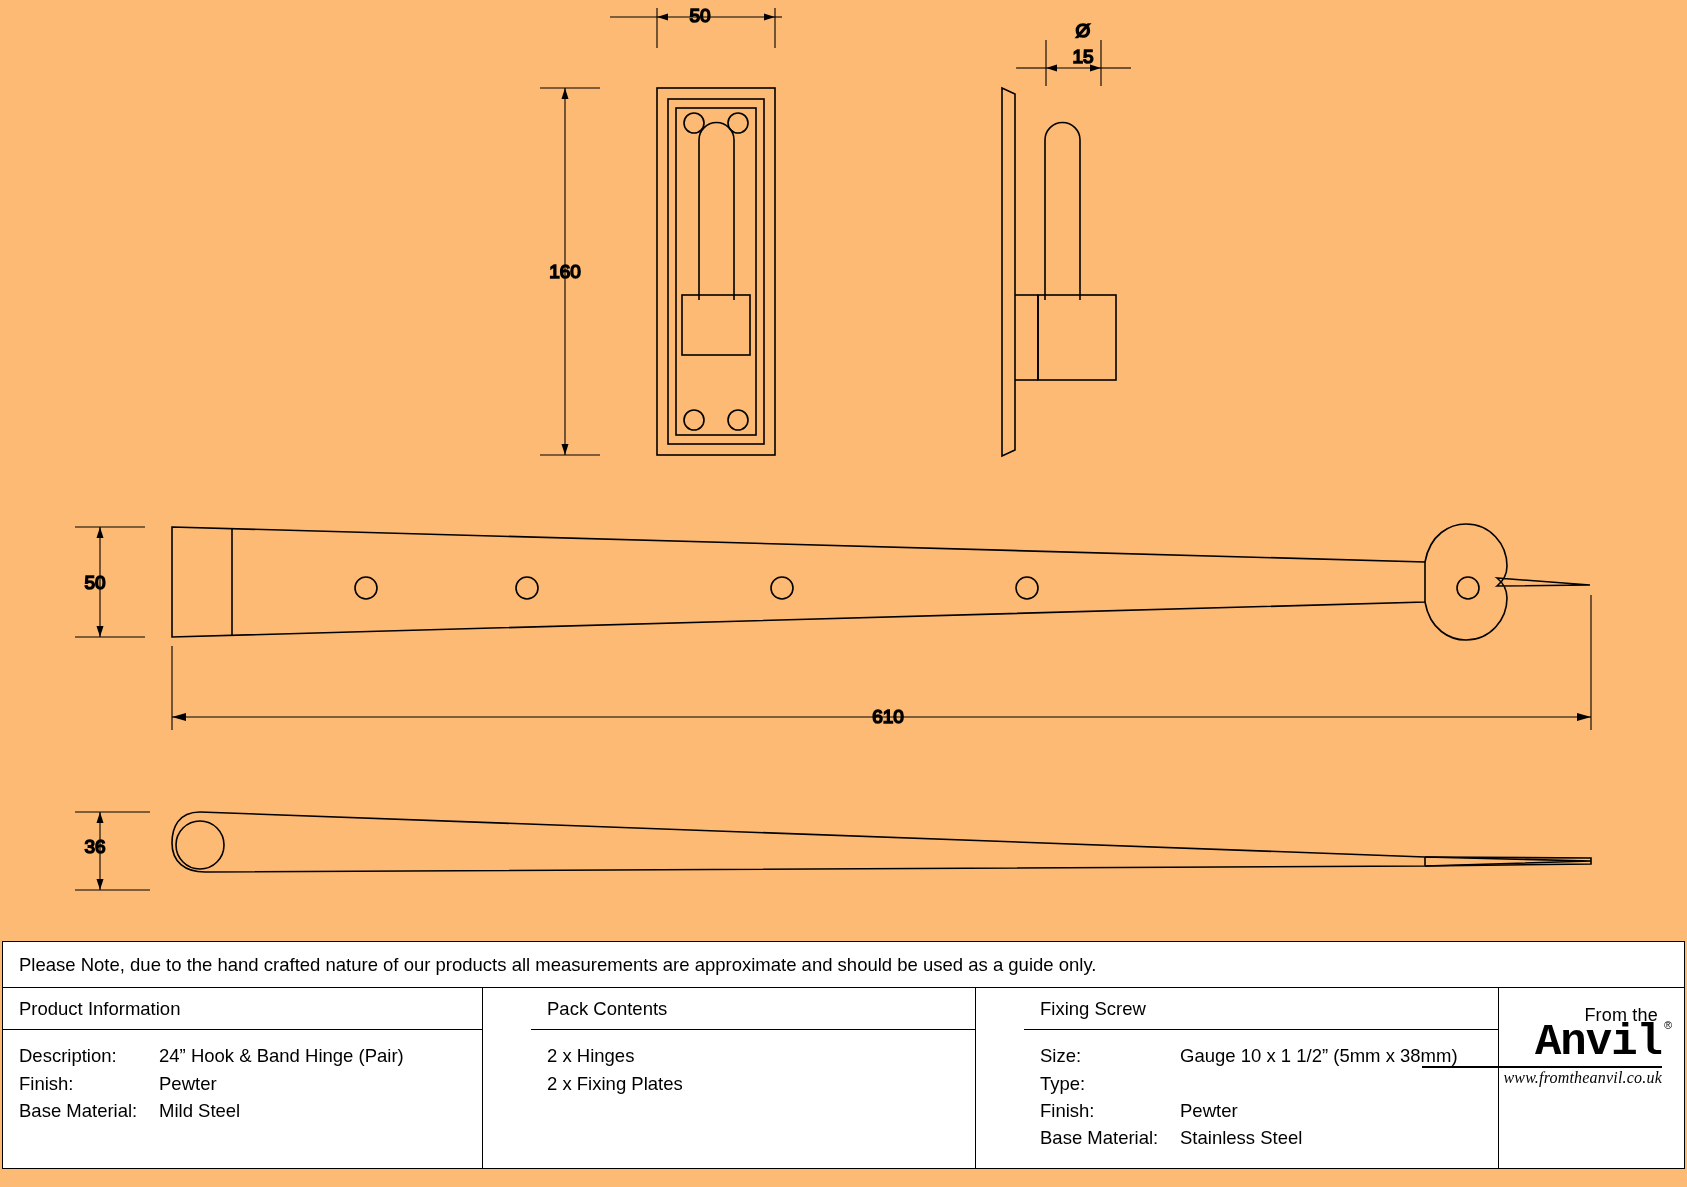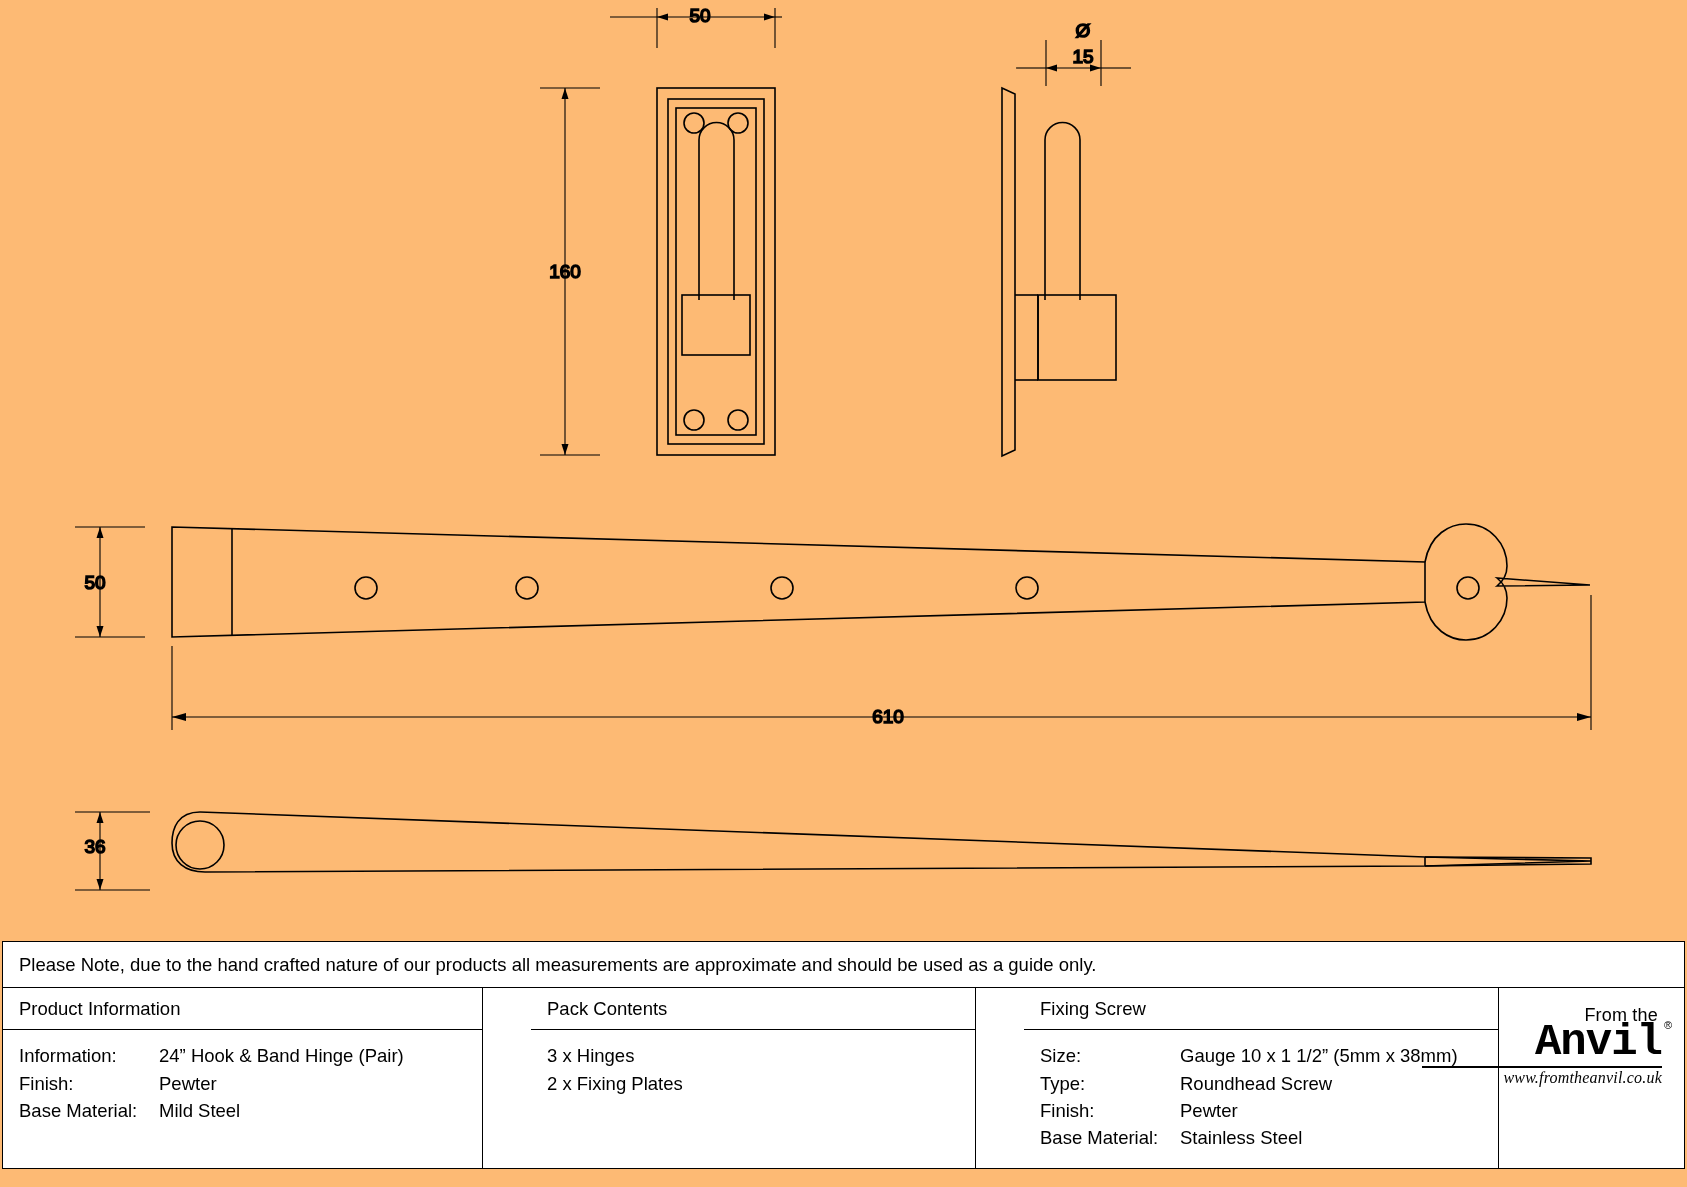--- a/index.html
+++ b/index.html
@@ -243,52 +243,51 @@
   <div id="info-table">
 
     <div id="note-row">Please Note, due to the hand crafted nature of our products all measurements are approximate and should be used as a guide only.</div>
 
     <div id="cols">
 
       <div class="col col-product">
         <div class="col-head">Product Information</div>
         <div class="col-body">
           <div class="kv">
-            <span class="k">Information:</span>
+            <span class="k">Description:</span>
             <span class="v">24” Hook &amp; Band Hinge (Pair)</span>
           </div>
           <div class="kv">
             <span class="k">Finish:</span>
             <span class="v">Pewter</span>
           </div>
           <div class="kv">
             <span class="k">Base Material:</span>
             <span class="v">Mild Steel</span>
           </div>
         </div>
       </div>
 
       <div class="col col-pack">
         <div class="col-head">Pack Contents</div>
         <div class="col-body">
-          <div class="packline">3 x Hinges</div>
+          <div class="packline">2 x Hinges</div>
           <div class="packline">2 x Fixing Plates</div>
         </div>
       </div>
 
       <div class="col col-fix">
         <div class="col-head">Fixing Screw</div>
         <div class="col-body">
           <div class="kv kv-fix">
             <span class="k">Size:</span>
             <span class="v">Gauge 10 x 1 1/2” (5mm x 38mm)</span>
           </div>
           <div class="kv kv-fix">
             <span class="k">Type:</span>
-            <span class="v">Roundhead Screw</span>
           </div>
           <div class="kv kv-fix">
             <span class="k">Finish:</span>
             <span class="v">Pewter</span>
           </div>
           <div class="kv kv-fix">
             <span class="k">Base Material:</span>
             <span class="v">Stainless Steel</span>
           </div>
         </div>

